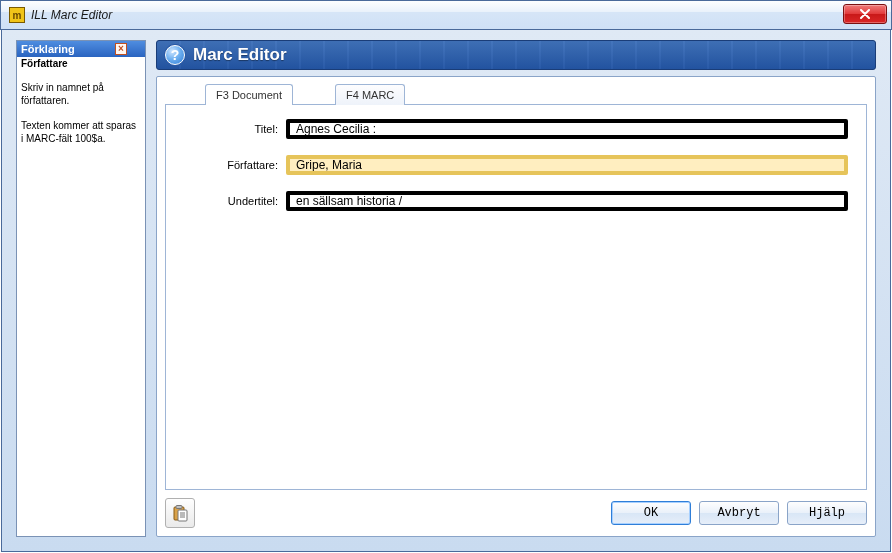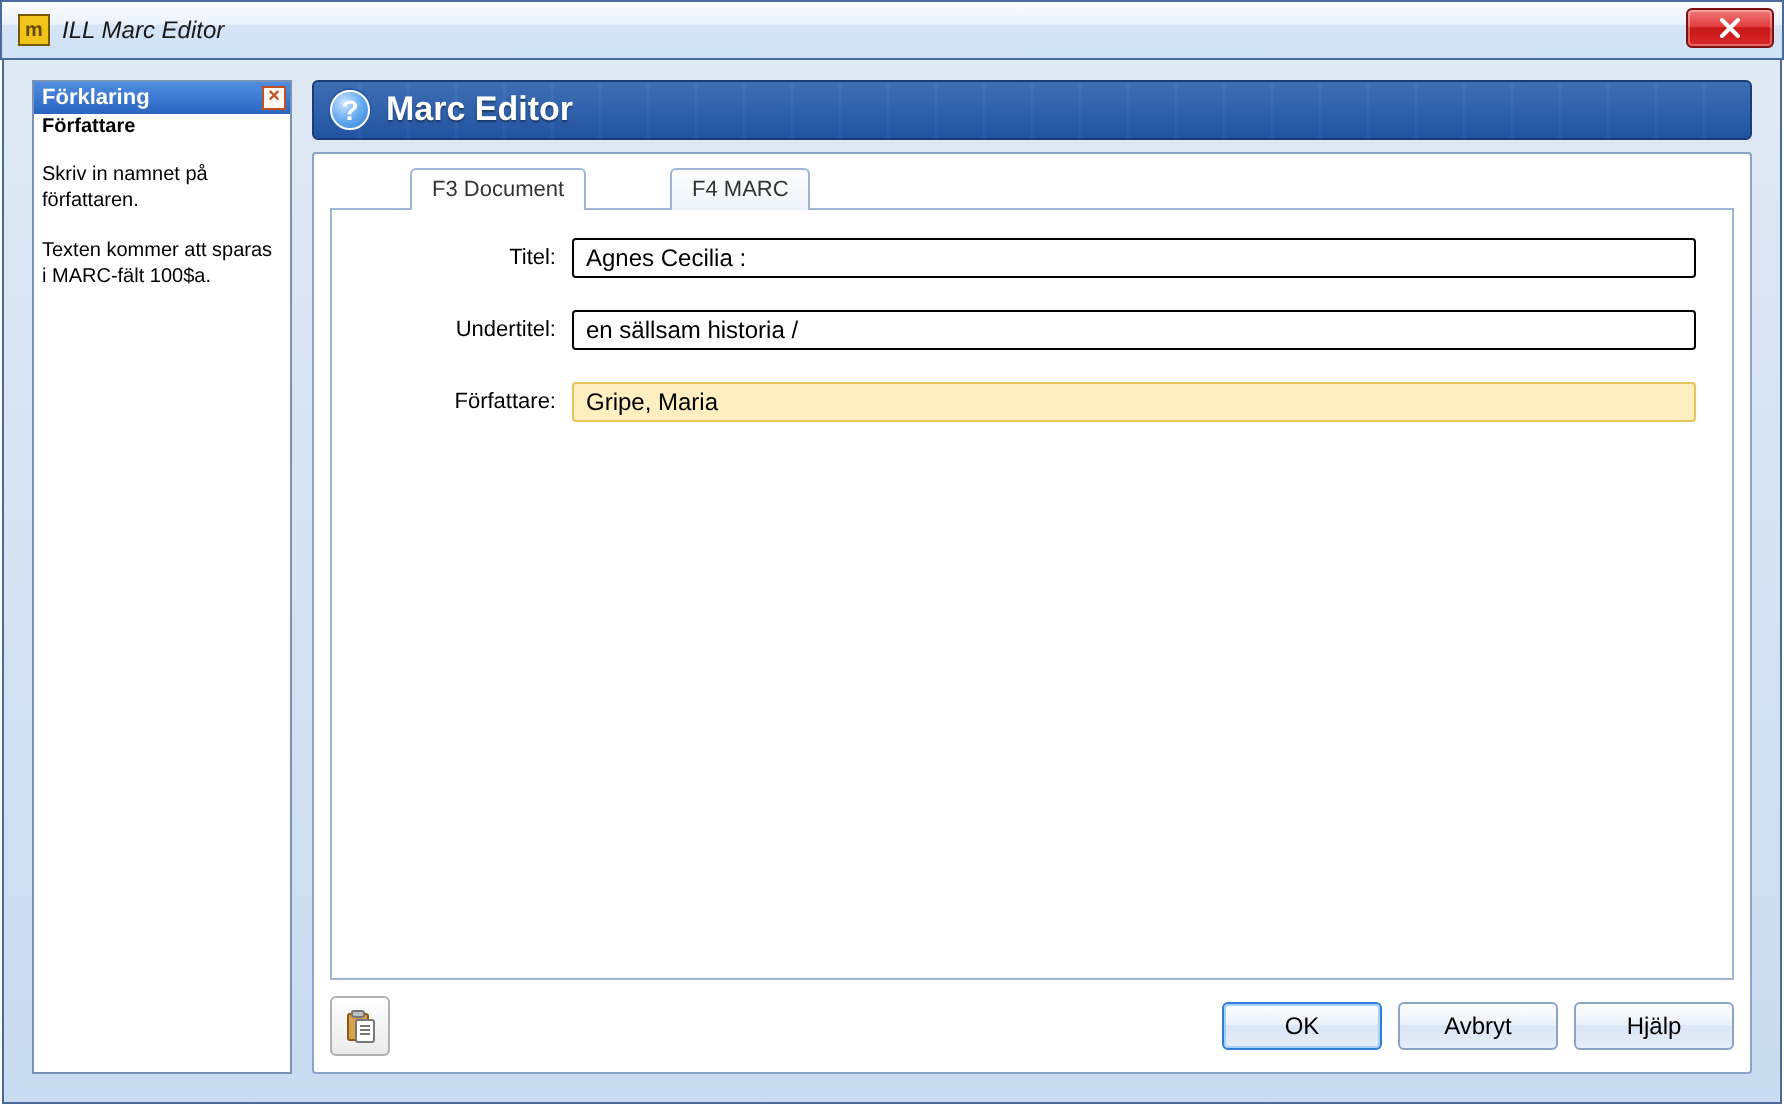--- a/index.html
+++ b/index.html
@@ -49,21 +49,21 @@
   .sidebar {
     width:130px; flex:0 0 130px;
     background:#fff;
     border:1px solid #7a92b5;
     display:flex; flex-direction:column;
   }
   .sidebar-header {
     height:16px;
     background: linear-gradient(to bottom, #4f8de0, #2a64c0);
     color:#fff; font-weight:bold; font-size:11px;
-    padding:0 2px 0 4px;
+    padding:0 18px 0 4px;
     display:flex; align-items:center; justify-content:space-between;
   }
   .sidebar-close {
     width:12px; height:12px;
     border:1px solid #c05020;
     background:#fff7f2;
     color:#c05020;
     font-size:10px; line-height:10px; text-align:center;
     display:flex; align-items:center; justify-content:center;
   }
@@ -131,21 +131,21 @@
     overflow:auto;
   }
 
   
   .form { display:flex; flex-direction:column; gap:16px; }
   .row { display:flex; align-items:center; gap:8px; }
   .row label { width:94px; text-align:right; color:#000; font-size:11px; }
   .row input[type=text] {
     flex:1;
     height:20px;
-    border:1px solid #000000;
+    border:4px solid #000000;
     border-radius:2px;
     padding:1px 6px;
     font-family:inherit; font-size:12px;
     background:#fff;
   }
   .row input.highlight {
     background:#ffeec0;
     border-color:#e6c45a;
   }
   .row.half input { flex:0 0 230px; }
@@ -164,21 +164,21 @@
     background:linear-gradient(to bottom,#fefefe,#eaeaea);
     display:flex; align-items:center; justify-content:center;
   }
   .footer .grow { flex:1; }
   .btn {
     min-width:80px; height:24px;
     padding:3px 12px;
     border:1px solid #8aa4c8;
     border-radius:3px;
     background:linear-gradient(to bottom,#fefefe 0%,#eaf1fa 48%,#d8e6f6 49%,#e6eef9 100%);
-    font-family:Liberation Sans, sans-serif; font-size:12px; color:#000;
+    font-family:Liberation Mono, monospace; font-size:12px; color:#000;
     cursor:default;
   }
   .btn.default {
     border-color:#2f7ed8;
     box-shadow:0 0 0 1px #a7d0ff inset;
   }
 </style>
 </head>
 <body>
 
@@ -220,27 +220,27 @@
         </div>
         <div class="tab-pane">
           <div class="form">
 
             <div class="row">
               <label>Titel:</label>
               <input type="text" value="Agnes Cecilia :" style="">
             </div>
 
             <div class="row">
+              <label>Författare:</label>
+              <input type="text" class="highlight" value="Gripe, Maria" style="">
+            </div>
+
+            <div class="row">
               <label>Undertitel:</label>
               <input type="text" value="en sällsam historia /" style="">
-            </div>
-
-            <div class="row">
-              <label>Författare:</label>
-              <input type="text" class="highlight" value="Gripe, Maria" style="">
             </div>
 
 
           </div>
         </div>
 
         <div class="footer">
           <div class="paste-btn">
             <svg width="18" height="18" viewBox="0 0 18 18">
               <rect x="3" y="3" width="10" height="13" rx="1" fill="#d9a24a" stroke="#8a5a10"></rect>

